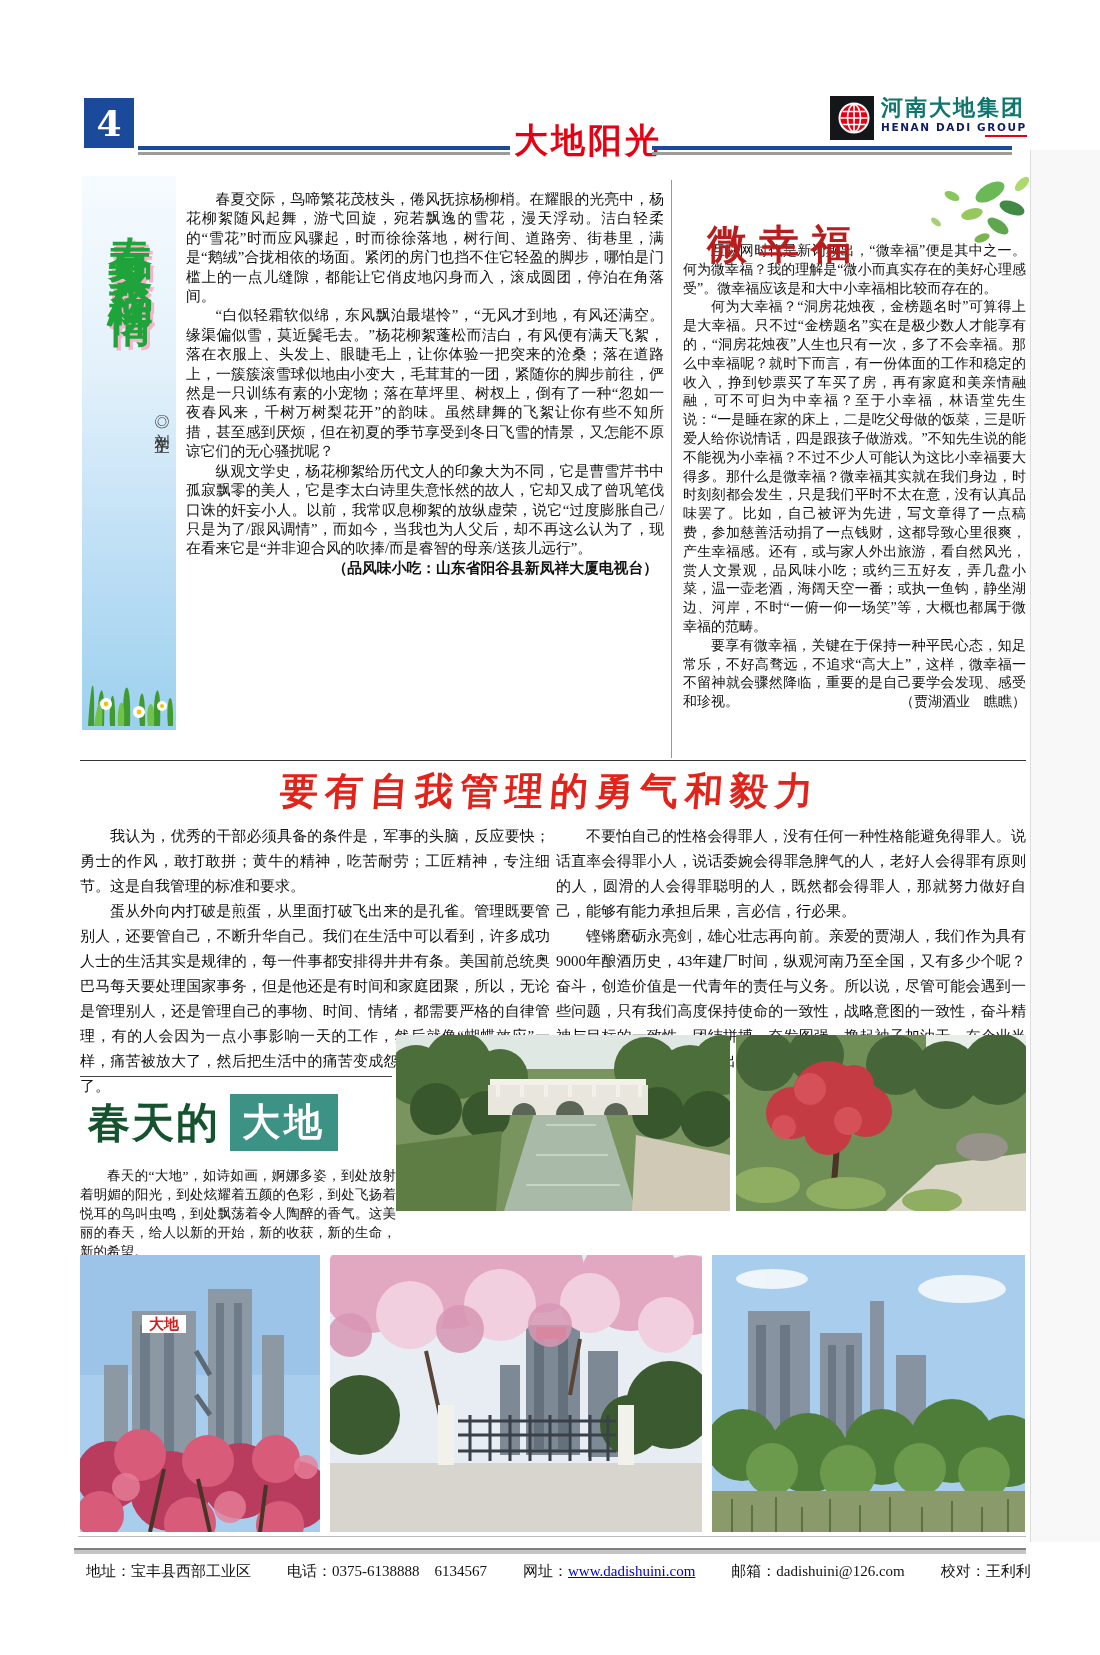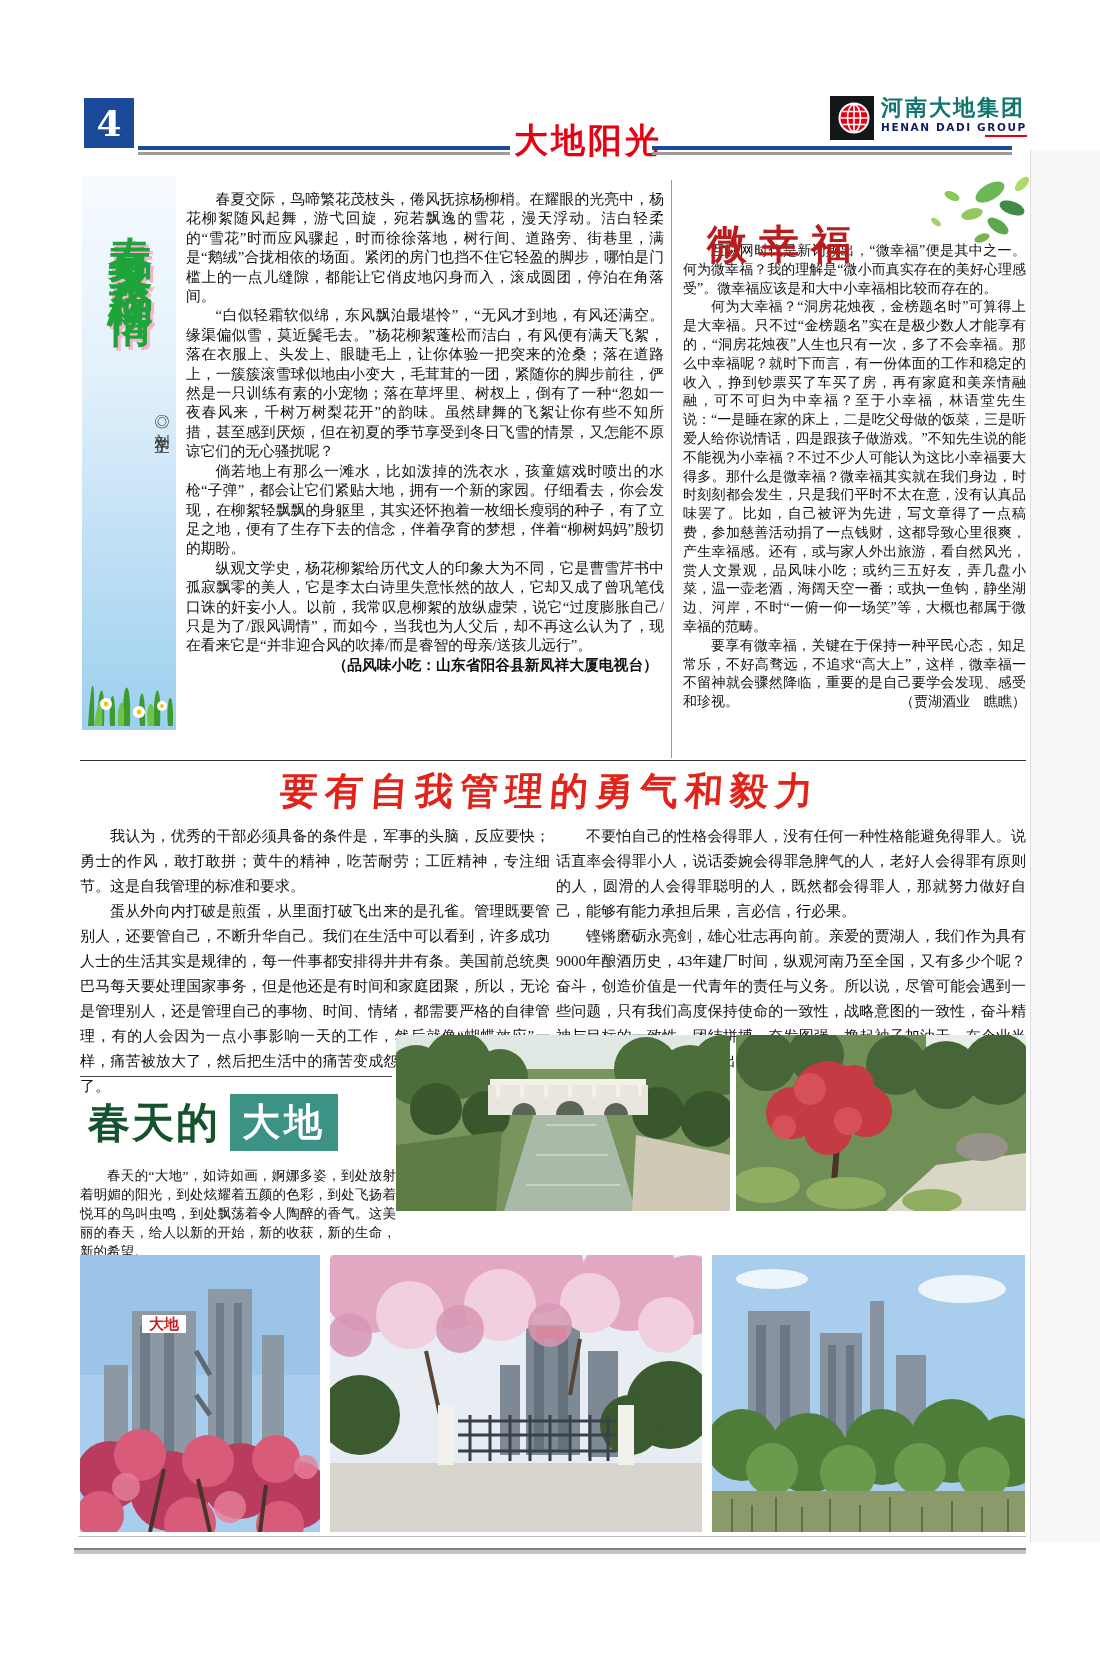--- a/index.html
+++ b/index.html
@@ -136,21 +136,20 @@
           <circle cx="80" cy="98" r="5" fill="#fff"></circle>
             <circle cx="80" cy="98" r="2" fill="#f4c20d"></circle>
         </g>
       </svg>
     </span>
   </div>
 
   <div class="abs article-left">
     <div class="para">春夏交际，鸟啼繁花茂枝头，倦风抚掠杨柳梢。在耀眼的光亮中，杨花柳絮随风起舞，游弋回旋，宛若飘逸的雪花，漫天浮动。洁白轻柔的“雪花”时而应风骤起，时而徐徐落地，树行间、道路旁、街巷里，满是“鹅绒”合拢相依的场面。紧闭的房门也挡不住它轻盈的脚步，哪怕是门槛上的一点儿缝隙，都能让它俏皮地闪身而入，滚成圆团，停泊在角落间。</div>
     <div class="para">“白似轻霜软似绵，东风飘泊最堪怜”，“无风才到地，有风还满空。缘渠偏似雪，莫近鬓毛去。”杨花柳絮蓬松而洁白，有风便有满天飞絮，落在衣服上、头发上、眼睫毛上，让你体验一把突来的沧桑；落在道路上，一簇簇滚雪球似地由小变大，毛茸茸的一团，紧随你的脚步前往，俨然是一只训练有素的小宠物；落在草坪里、树杈上，倒有了一种“忽如一夜春风来，千树万树梨花开”的韵味。虽然肆舞的飞絮让你有些不知所措，甚至感到厌烦，但在初夏的季节享受到冬日飞雪的情景，又怎能不原谅它们的无心骚扰呢？</div>
-    <div class="para">倘若地上有那么一滩水，比如泼掉的洗衣水，孩童嬉戏时喷出的水枪“子弹”，都会让它们紧贴大地，拥有一个新的家园。仔细看去，你会发现，在柳絮轻飘飘的身躯里，其实还怀抱着一枚细长瘦弱的种子，有了立足之地，便有了生存下去的信念，伴着孕育的梦想，伴着“柳树妈妈”殷切的期盼。</div>
     <div class="para">纵观文学史，杨花柳絮给历代文人的印象大为不同，它是曹雪芹书中孤寂飘零的美人，它是李太白诗里失意怅然的故人，它却又成了曾巩笔伐口诛的奸妄小人。以前，我常叹息柳絮的放纵虚荣，说它“过度膨胀自己/只是为了/跟风调情”，而如今，当我也为人父后，却不再这么认为了，现在看来它是“并非迎合风的吹捧/而是睿智的母亲/送孩儿远行”。</div>
     <div class="attr-line">（品风味小吃：山东省阳谷县新凤祥大厦电视台）</div>
   </div>
 
   <div class="abs vdivider"></div>
 
   <div class="abs article-right">
     <div class="micro-head">
       <span class="micro-leaves">
         <svg width="190" height="72" viewBox="0 0 190 72">
@@ -394,14 +393,23 @@
       </g>
       <rect y="236" width="313" height="41" fill="#8a9a6a"></rect>
       <g stroke="#5d7244" stroke-width="2">
         <path d="M20 277 V244 M40 277 V250 M64 277 V242 M90 277 V252 M118 277 V244 M148 277 V250 M178 277 V242 M210 277 V252 M240 277 V246 M270 277 V252 M296 277 V244"></path>
       </g>
     </svg>
   </div>
 
   <div class="abs hr-thin"></div>
   <div class="abs footer-rule"></div>
+  <div class="abs footer">
+    <span>地址：宝丰县西部工业区</span>
+    <span>电话：0375-6138888　6134567</span>
+    <span>
+      <span>网址：</span><a href="#">www.dadishuini.com</a>
+    </span>
+    <span>邮箱：dadishuini@126.com</span>
+    <span>校对：王利利</span>
+  </div>
 
 </div>
 
 </body></html>

